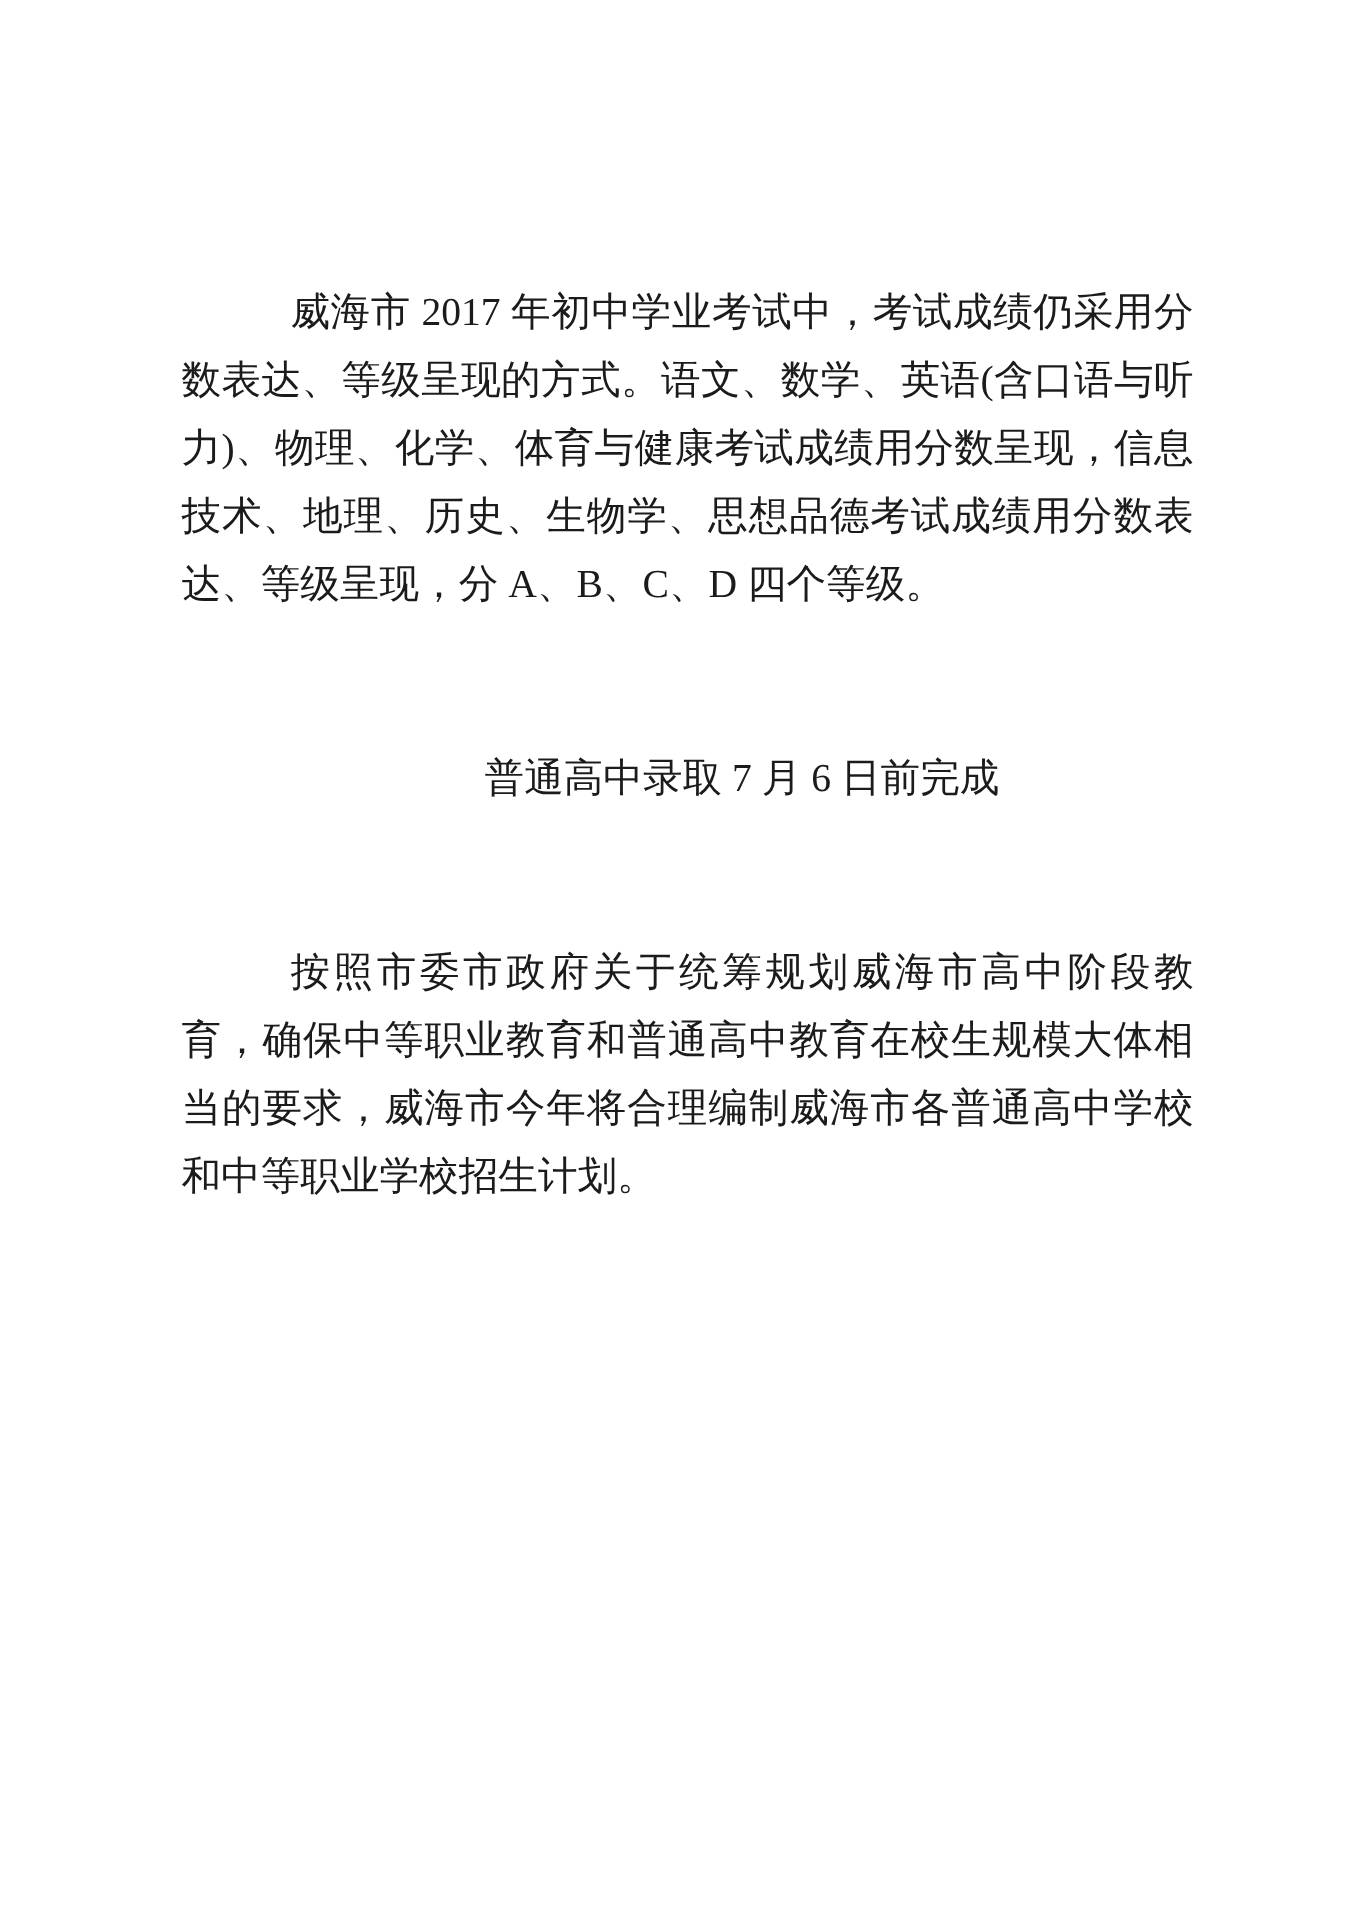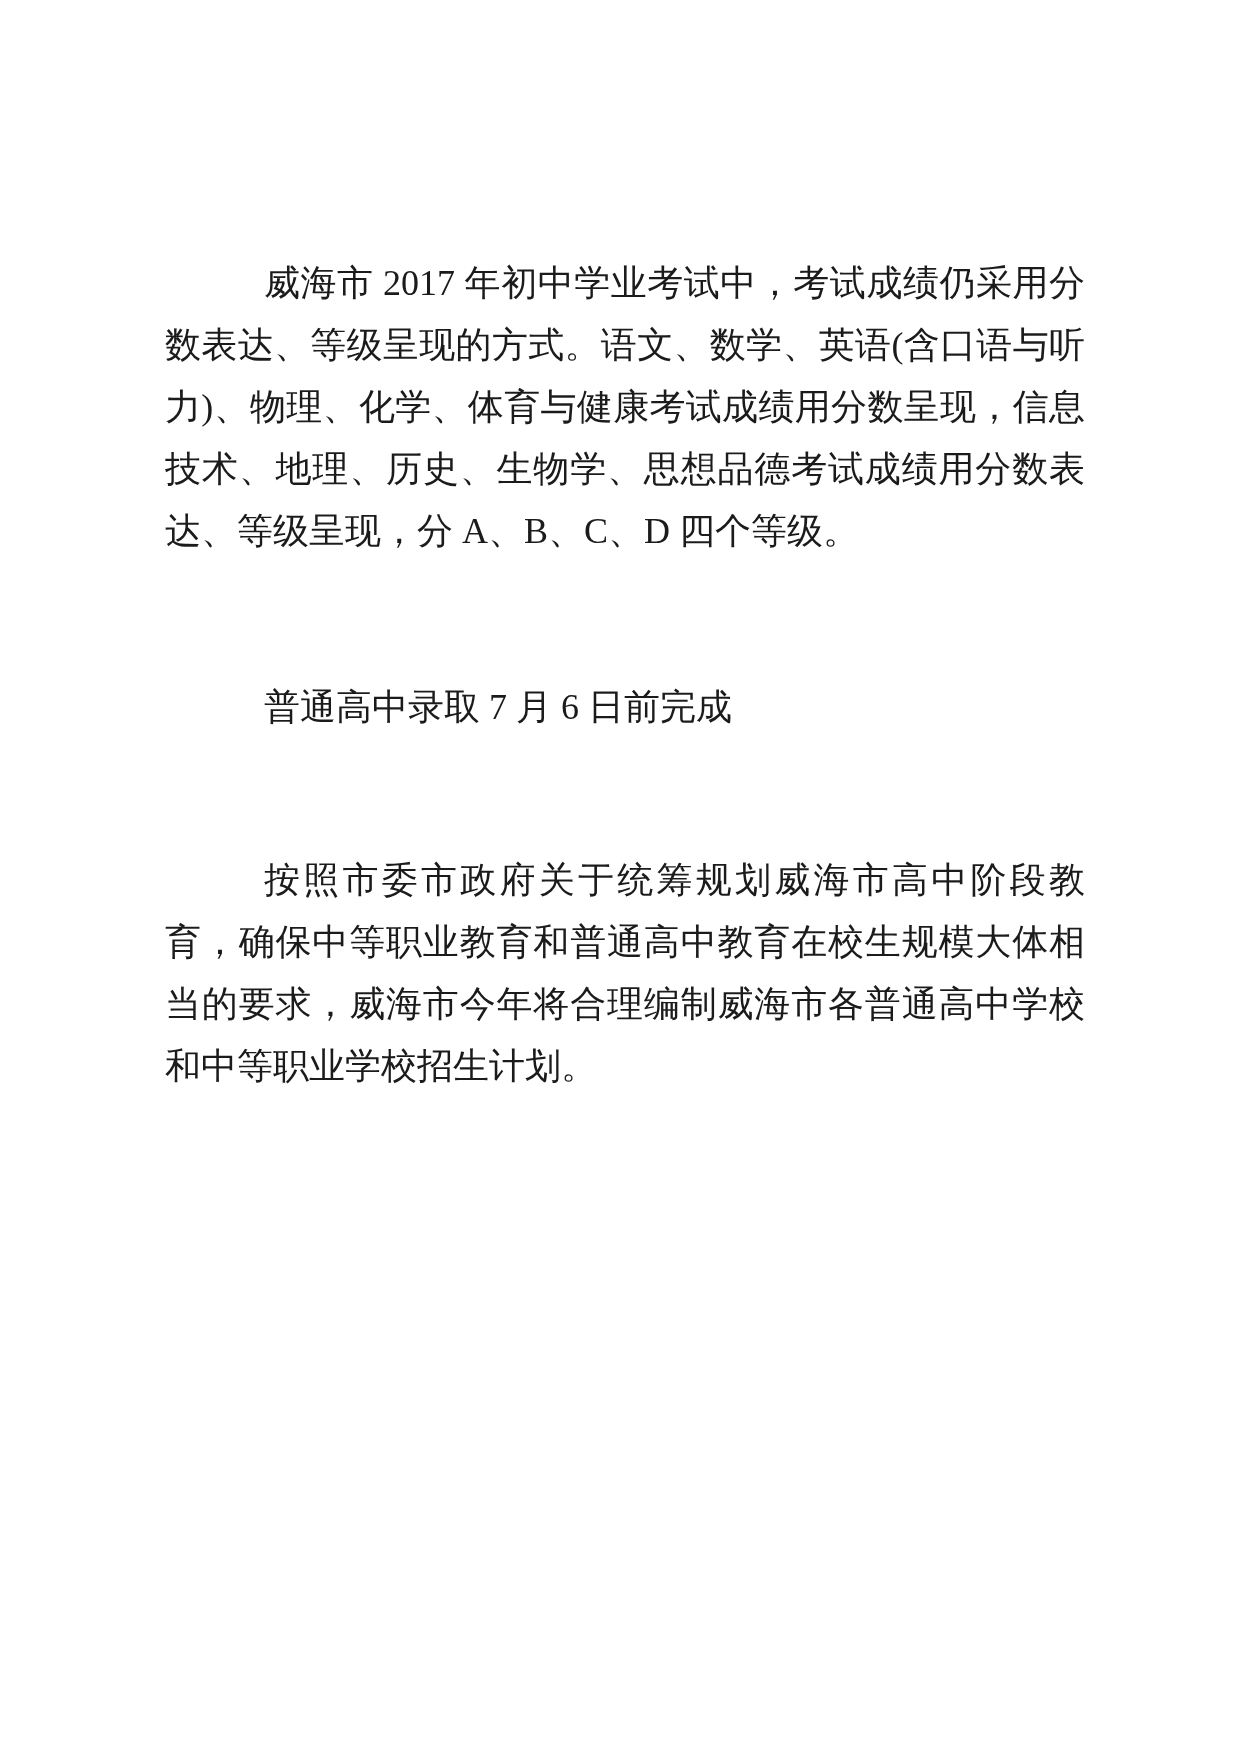--- a/index.html
+++ b/index.html
@@ -22,26 +22,25 @@
     overflow: hidden;
   }
   .para {
     margin: 0 0 114px 0;
     text-align: justify;
     text-indent: 2.75em;
     word-break: break-all;
   }
   .subheading {
     margin: 0 0 114px 0;
-    text-align: left;
+    text-align: center;
     text-indent: 2.75em;
   }
   .para:last-child {
     margin-bottom: 0;
-    font-family: Liberation Mono, monospace;
   }
 </style>
 </head>
 <body>
 
 <div class="page">
   <p class="para">威海市 2017 年初中学业考试中，考试成绩仍采用分数表达、等级呈现的方式。语文、数学、英语(含口语与听力)、物理、化学、体育与健康考试成绩用分数呈现，信息技术、地理、历史、生物学、思想品德考试成绩用分数表达、等级呈现，分 A、B、C、D 四个等级。</p>
 
 
   <p class="subheading">普通高中录取 7 月 6 日前完成</p>

